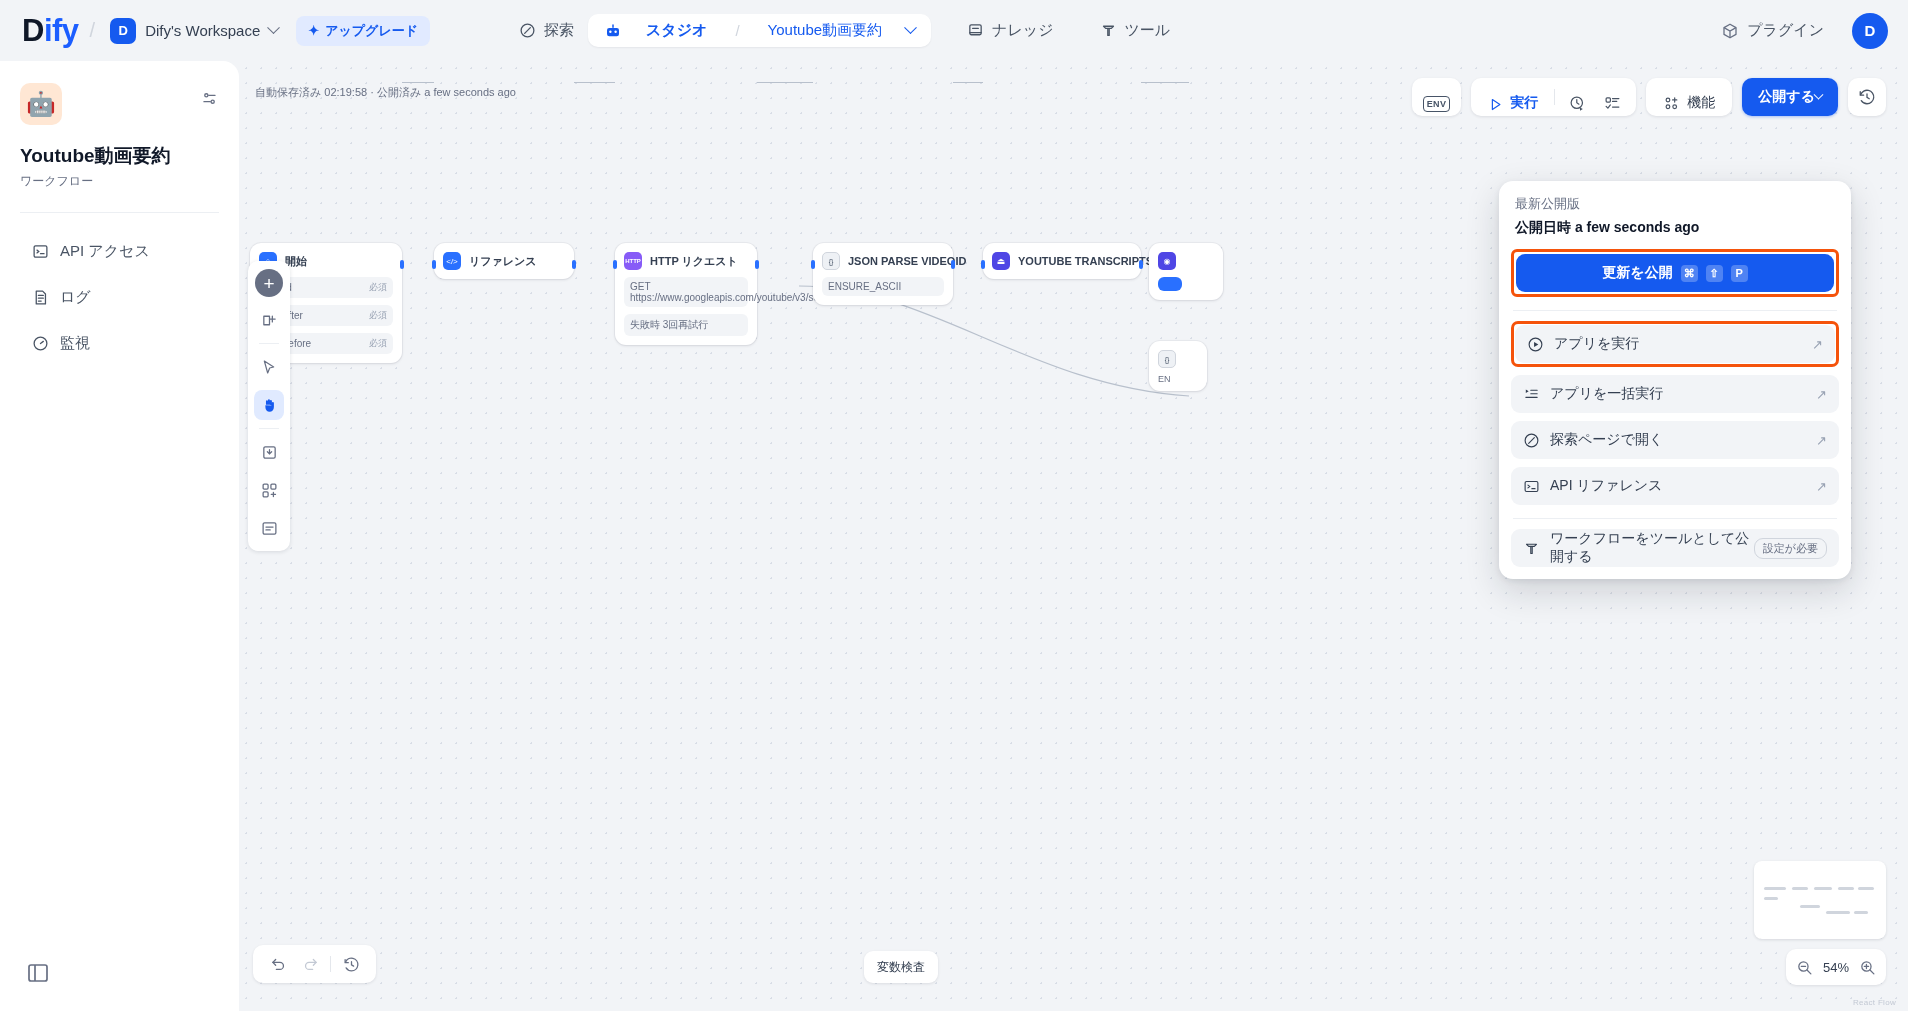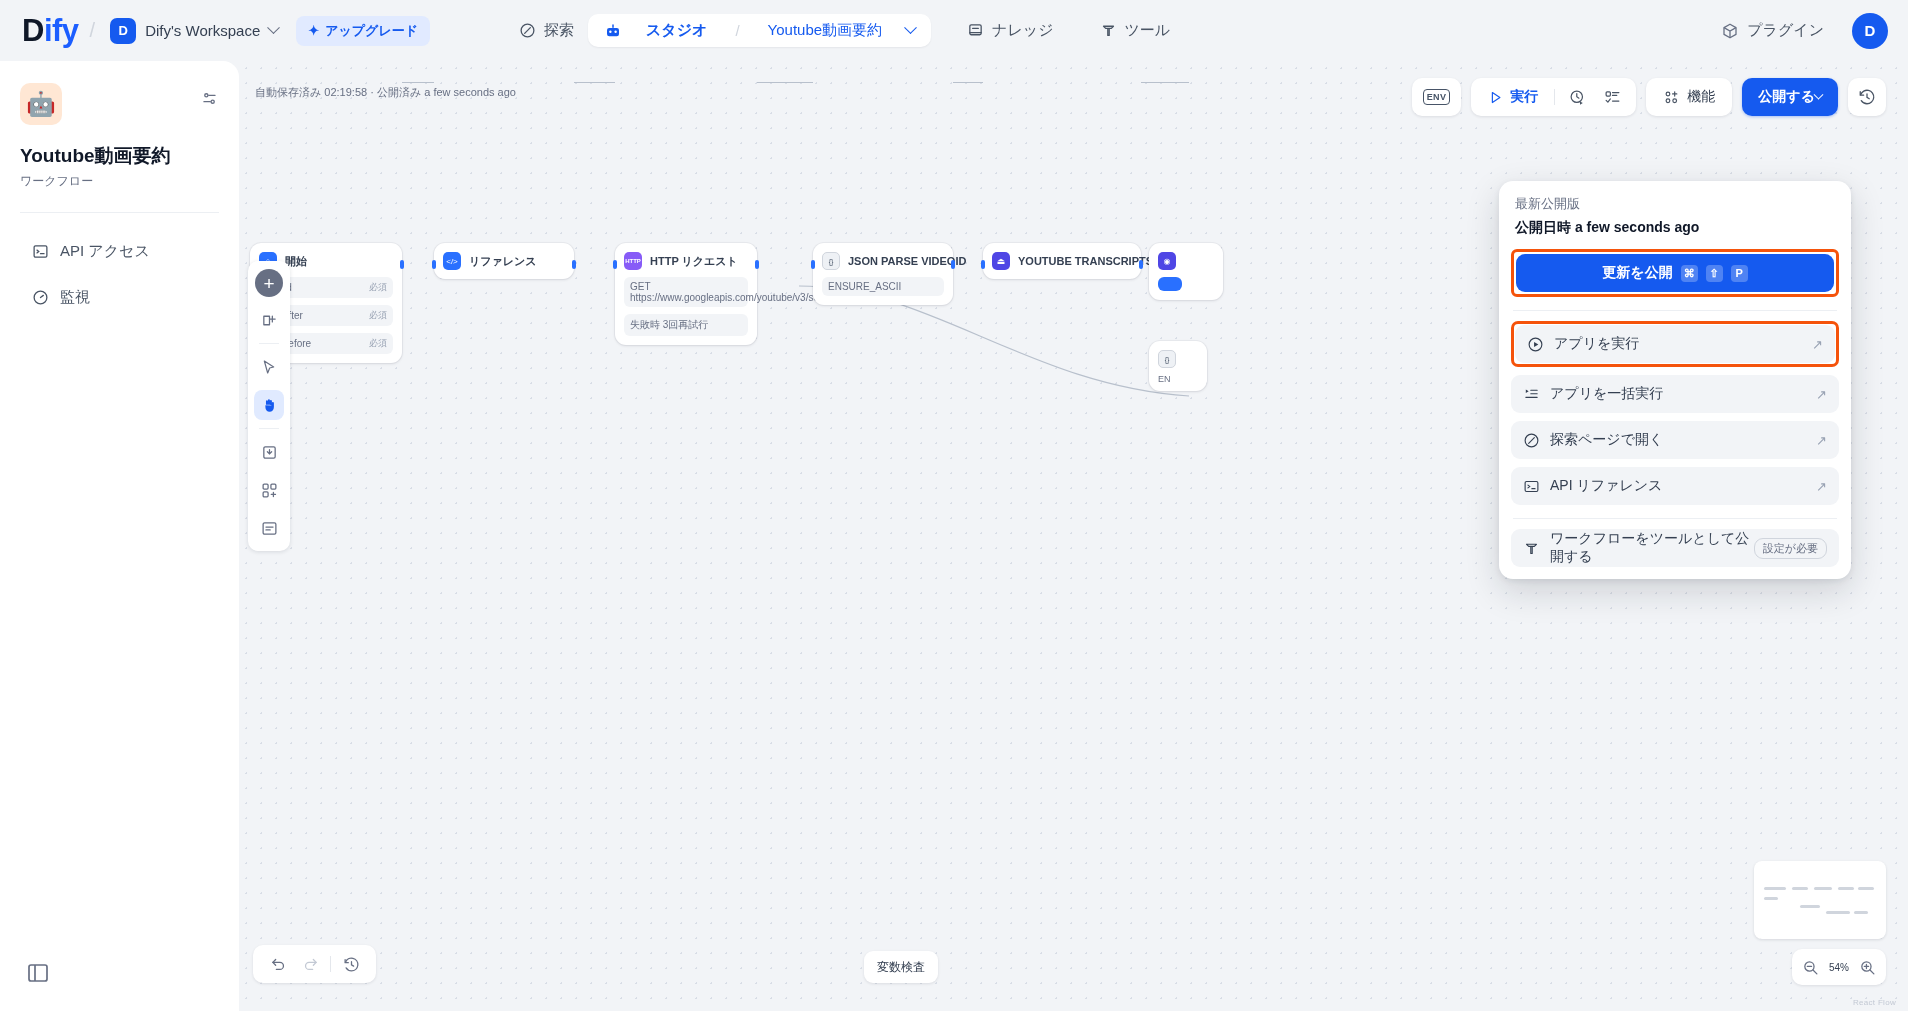--- a/index.html
+++ b/index.html
@@ -113,21 +113,21 @@
   
   .wf-toolbar {
     position: absolute; right: 22px; top: 17px;
     display: flex; align-items: center; gap: 10px;
   }
   .pill {
     background: #fff; border-radius: 10px; box-shadow: 0 1px 3px rgba(16,24,40,.10);
     height: 38px; display: flex; align-items: center; padding: 0 8px; gap: 4px;
   }
   .pill-btn {
-    display: flex; align-items: center; gap: 7px; height: 30px; padding: 0 9px;
+    display: flex; align-items: flex-end; gap: 7px; height: 30px; padding: 0 9px;
     border-radius: 7px; cursor: pointer; font-size: 14px; color: #354052;
   }
   .pill-btn.blue { color: #155aef; font-weight: 600; }
   .vsep { width: 1px; height: 16px; background: #e4e7ec; margin: 0 3px; }
   .env-badge {
     border: 1.6px solid #475467; border-radius: 4px; font-size: 9px; font-weight: 700;
     color: #475467; padding: 2px 3px; letter-spacing: .4px;
   }
   .publish-btn {
     height: 38px; padding: 0 16px; border-radius: 10px; background: #155aef;
@@ -230,21 +230,21 @@
     position: absolute; left: 625px; bottom: 28px;
     background: #fff; border-radius: 9px; box-shadow: 0 1px 3px rgba(16,24,40,.10);
     height: 32px; display: flex; align-items: center; padding: 0 13px;
     font-size: 12px; color: #354052; cursor: pointer;
   }
   .zoom-pill {
     position: absolute; right: 22px; bottom: 26px;
     background: #fff; border-radius: 10px; box-shadow: 0 1px 3px rgba(16,24,40,.10);
     height: 36px; display: flex; align-items: center; padding: 0 10px; gap: 10px;
   }
-  .zoom-val { font-size: 10px; color: #354052; font-weight: 500; }
+  .zoom-val { font-size: 13px; color: #354052; font-weight: 500; }
   .minimap {
     position: absolute; right: 22px; bottom: 72px; width: 132px; height: 78px;
     background: #fff; border-radius: 8px; box-shadow: 0 1px 3px rgba(16,24,40,.12);
     overflow: hidden;
   }
   .mm-bar { position: absolute; height: 3px; background: #d0d5dd; border-radius: 2px; }
   .reactflow-credit {
     position: absolute; right: 12px; bottom: 4px; font-size: 8px; color: #c3c9d4;
     letter-spacing: .3px;
   }
@@ -346,20 +346,29 @@
   <div class="divider"></div>
 
   <div class="side-item">
     <span class="side-ico">
       <svg class="svgico" width="17" height="17" viewBox="0 0 24 24" fill="none" stroke="#495464" stroke-width="1.8">
         <rect x="3" y="4" width="18" height="16" rx="2"></rect>
           <path d="M7 10l2.5 2L7 14M12 15h5" stroke-linecap="round"></path>
       </svg>
     </span>
     <span>API アクセス</span>
+  </div>
+  <div class="side-item">
+    <span class="side-ico">
+      <svg class="svgico" width="17" height="17" viewBox="0 0 24 24" fill="none" stroke="#495464" stroke-width="1.8">
+        <path d="M6 3h9l4 4v14H6z" stroke-linejoin="round"></path>
+          <path d="M9 9h7M9 13h7M9 17h4" stroke-linecap="round"></path>
+      </svg>
+    </span>
+    <span>ログ</span>
   </div>
   <div class="side-item">
     <span class="side-ico">
       <svg class="svgico" width="17" height="17" viewBox="0 0 24 24" fill="none" stroke="#495464" stroke-width="1.8">
         <circle cx="12" cy="12" r="9"></circle>
           <path d="M12 12l4-3" stroke-linecap="round"></path>
       </svg>
     </span>
     <span>監視</span>
   </div>

